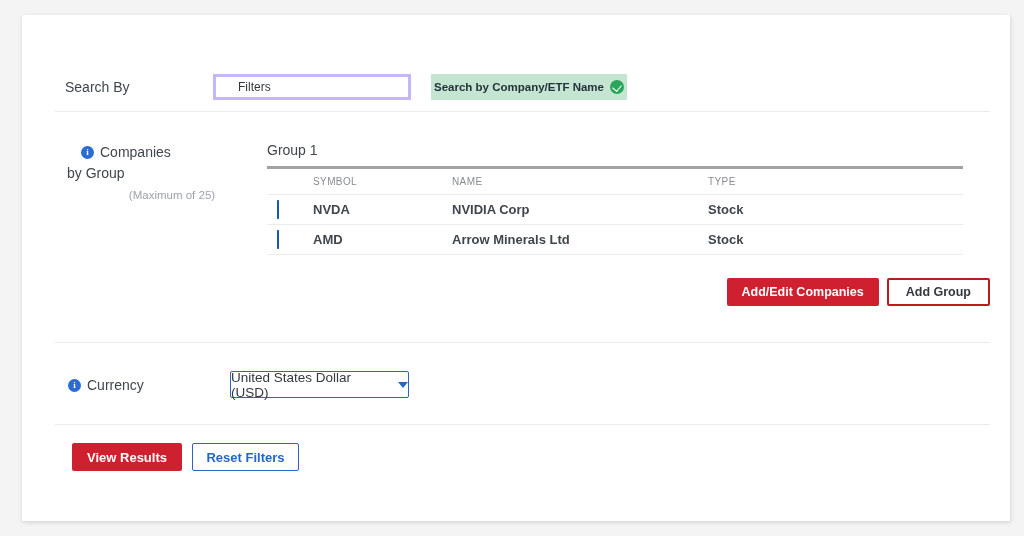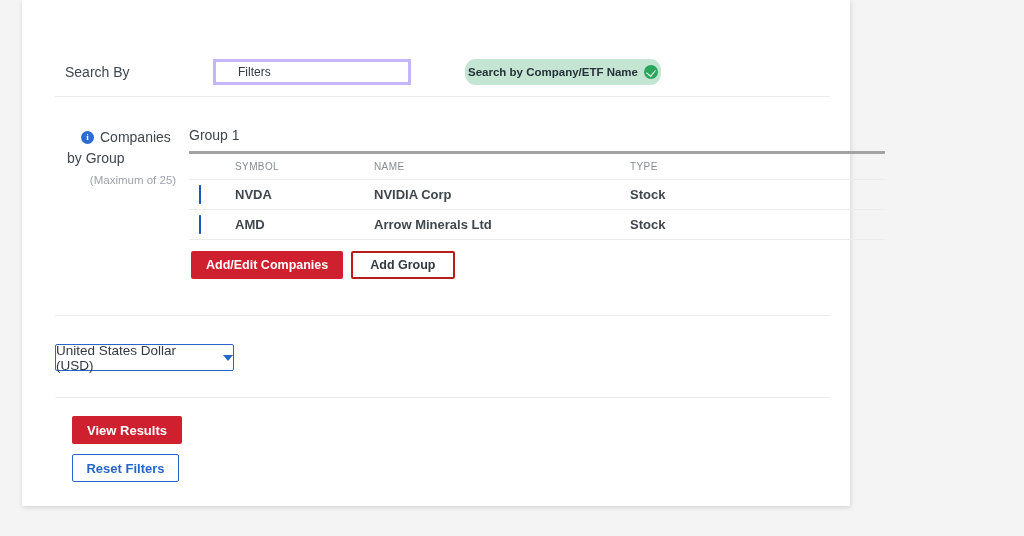--- a/index.html
+++ b/index.html
@@ -5,22 +5,22 @@
   * { margin: 0; padding: 0; box-sizing: border-box; }
   html, body {
     width: 1024px; height: 536px;
     background: #f4f4f5;
     font-family: "Liberation Sans", sans-serif;
     color: #3f464d;
     overflow: hidden;
   }
   .card {
     position: absolute;
-    left: 22px; top: 0;
-    width: 828px; height: 506px;
+    left: 22px; top: 15px;
+    width: 988px; height: 506px;
     background: #ffffff;
     box-shadow: 0 1px 4px rgba(0,0,0,0.10), 2px 2px 6px rgba(0,0,0,0.05);
   }
   .content { padding: 0 20px 0 33px; }
   .divider { border: none; border-top: 1px solid #ececec; height: 0; }
 
   
   .row-searchby {
     display: flex; align-items: center;
     padding-top: 59px; padding-bottom: 11px;
@@ -32,24 +32,24 @@
   .filters-box {
     width: 198px; height: 26px;
     background: #fff;
     border: 3px solid #c4b5fd;
     display: flex; align-items: center;
     padding-left: 22px;
     font-size: 12px; color: #33393f;
     cursor: pointer;
   }
   .company-search-btn {
-    margin-left: 54px;
+    margin-left: 20px;
     width: 196px; height: 26px;
     background: #c4e5d1;
-    border: none; border-radius: 11px;
+    border: none; border-radius: 1px;
     display: flex; align-items: center; justify-content: center;
     gap: 6px;
     font-family: "Liberation Sans", sans-serif;
     font-size: 11.5px; font-weight: bold; color: #26323b;
     cursor: pointer;
   }
   .check-circle {
     width: 14px; height: 14px; border-radius: 50%;
     background: #2aa65c;
     position: relative; display: inline-block;
@@ -104,21 +104,21 @@
     background: #2160c4; border: 1px solid #1b55b5;
     position: relative; cursor: pointer;
   }
   .checkbox::after {
     content: "";
     position: absolute; left: 4px; top: 1.5px;
     width: 4px; height: 8px;
     border: solid #fff; border-width: 0 1.8px 1.8px 0;
     transform: rotate(40deg);
   }
-  .group-buttons { display: flex; gap: 8px; margin-top: 11px; margin-left: 2px; padding-bottom: 36px; }
+  .group-buttons { display: flex; gap: 8px; margin-top: 23px; margin-left: 2px; padding-bottom: 36px; justify-content: flex-end; }
   .btn-red {
     background: #cf202f; color: #ffffff;
     border: none; border-radius: 2px;
     height: 28px; padding: 0 15px;
     font-family: "Liberation Sans", sans-serif;
     font-size: 12.5px; font-weight: bold;
     cursor: pointer;
   }
   .btn-addgroup {
     background: #ffffff; color: #33393f;
@@ -142,21 +142,21 @@
     cursor: pointer;
   }
   .caret-down {
     width: 0; height: 0;
     border-left: 5px solid transparent;
     border-right: 5px solid transparent;
     border-top: 6px solid #2566c8;
   }
 
   
-  .section-actions { display: flex; gap: 10px; margin-top: 18px; padding-left: 17px; flex-direction: column; }
+  .section-actions { display: flex; gap: 10px; margin-top: 18px; padding-left: 17px; }
   .btn-view {
     background: #cf202f; color: #fff;
     border: none; border-radius: 2px;
     width: 110px; height: 28px;
     font-family: "Liberation Sans", sans-serif;
     font-size: 13px; font-weight: bold;
     cursor: pointer;
   }
   .btn-reset {
     background: #ffffff; color: #2566c8;
@@ -223,20 +223,23 @@
         <div class="group-buttons">
           <button class="btn-red">Add/Edit Companies</button>
           <button class="btn-addgroup">Add Group</button>
         </div>
       </div>
     </div>
 
     <hr class="divider">
 
     <div class="section-currency">
+      <div class="currency-label-block">
+        <span class="info-icon"></span><span>Currency</span>
+      </div>
       <div class="currency-select">
         <span>United States Dollar (USD)</span>
         <span class="caret-down"></span>
       </div>
     </div>
 
     <hr class="divider">
 
     <div class="section-actions">
       <button class="btn-view">View Results</button>

